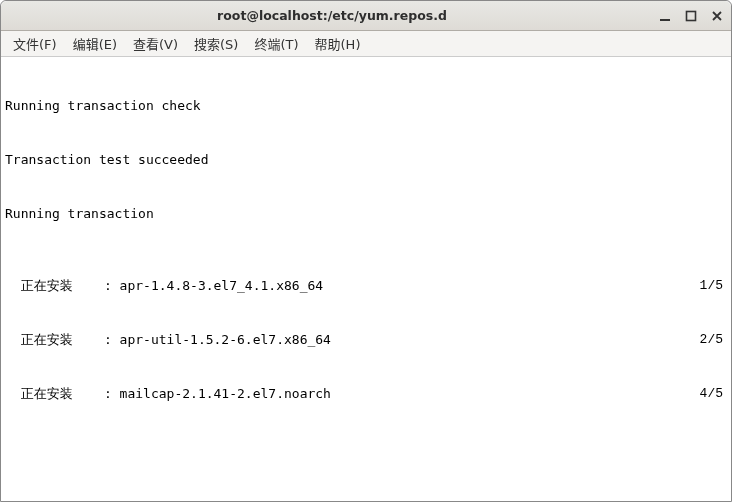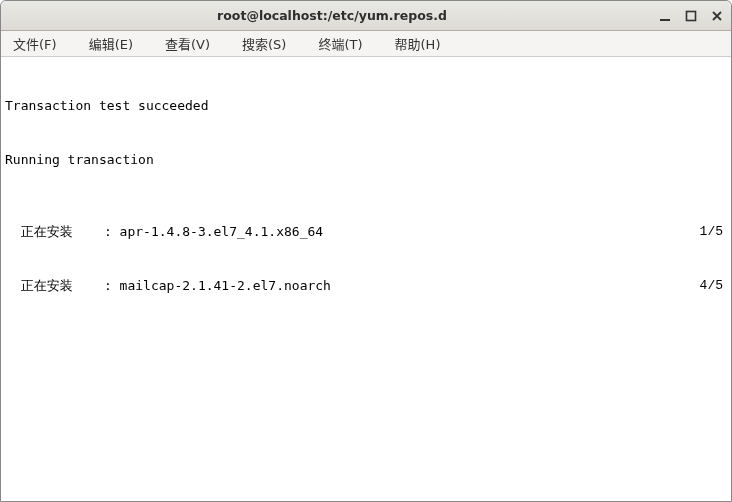--- a/index.html
+++ b/index.html
@@ -48,21 +48,21 @@
       cursor: pointer;
     }
     .titlebar-btn svg { display: block; }
     .menubar {
       height: 26px;
       background: #f5f4f2;
       border-bottom: 1px solid #ccc;
       display: flex;
       align-items: center;
       padding: 0 6px;
-      gap: 20px;
+      gap: 4px;
       font-family: "DejaVu Sans", "Noto Sans CJK SC", sans-serif;
       font-size: 13px;
       color: #333;
     }
     .menu-item {
       padding: 2px 6px;
       cursor: pointer;
     }
     .terminal {
       padding: 4px 4px 0 4px;
@@ -107,24 +107,26 @@
 <div class="menubar">
   <div class="menu-item">文件(F)</div>
   <div class="menu-item">编辑(E)</div>
   <div class="menu-item">查看(V)</div>
   <div class="menu-item">搜索(S)</div>
   <div class="menu-item">终端(T)</div>
   <div class="menu-item">帮助(H)</div>
 </div>
 
 <div class="terminal">
+  <div>Running transaction check</div>
   <div>Transaction test succeeded</div>
   <div>Running transaction</div>
 
   <div class="line"><span class="left">  正在安装    : apr-1.4.8-3.el7_4.1.x86_64</span><span class="right">1/5</span></div>
+  <div class="line"><span class="left">  正在安装    : apr-util-1.5.2-6.el7.x86_64</span><span class="right">2/5</span></div>
   <div class="line"><span class="left">  正在安装    : mailcap-2.1.41-2.el7.noarch</span><span class="right">4/5</span></div>
   
   
   
   
   
   
 
   
   

